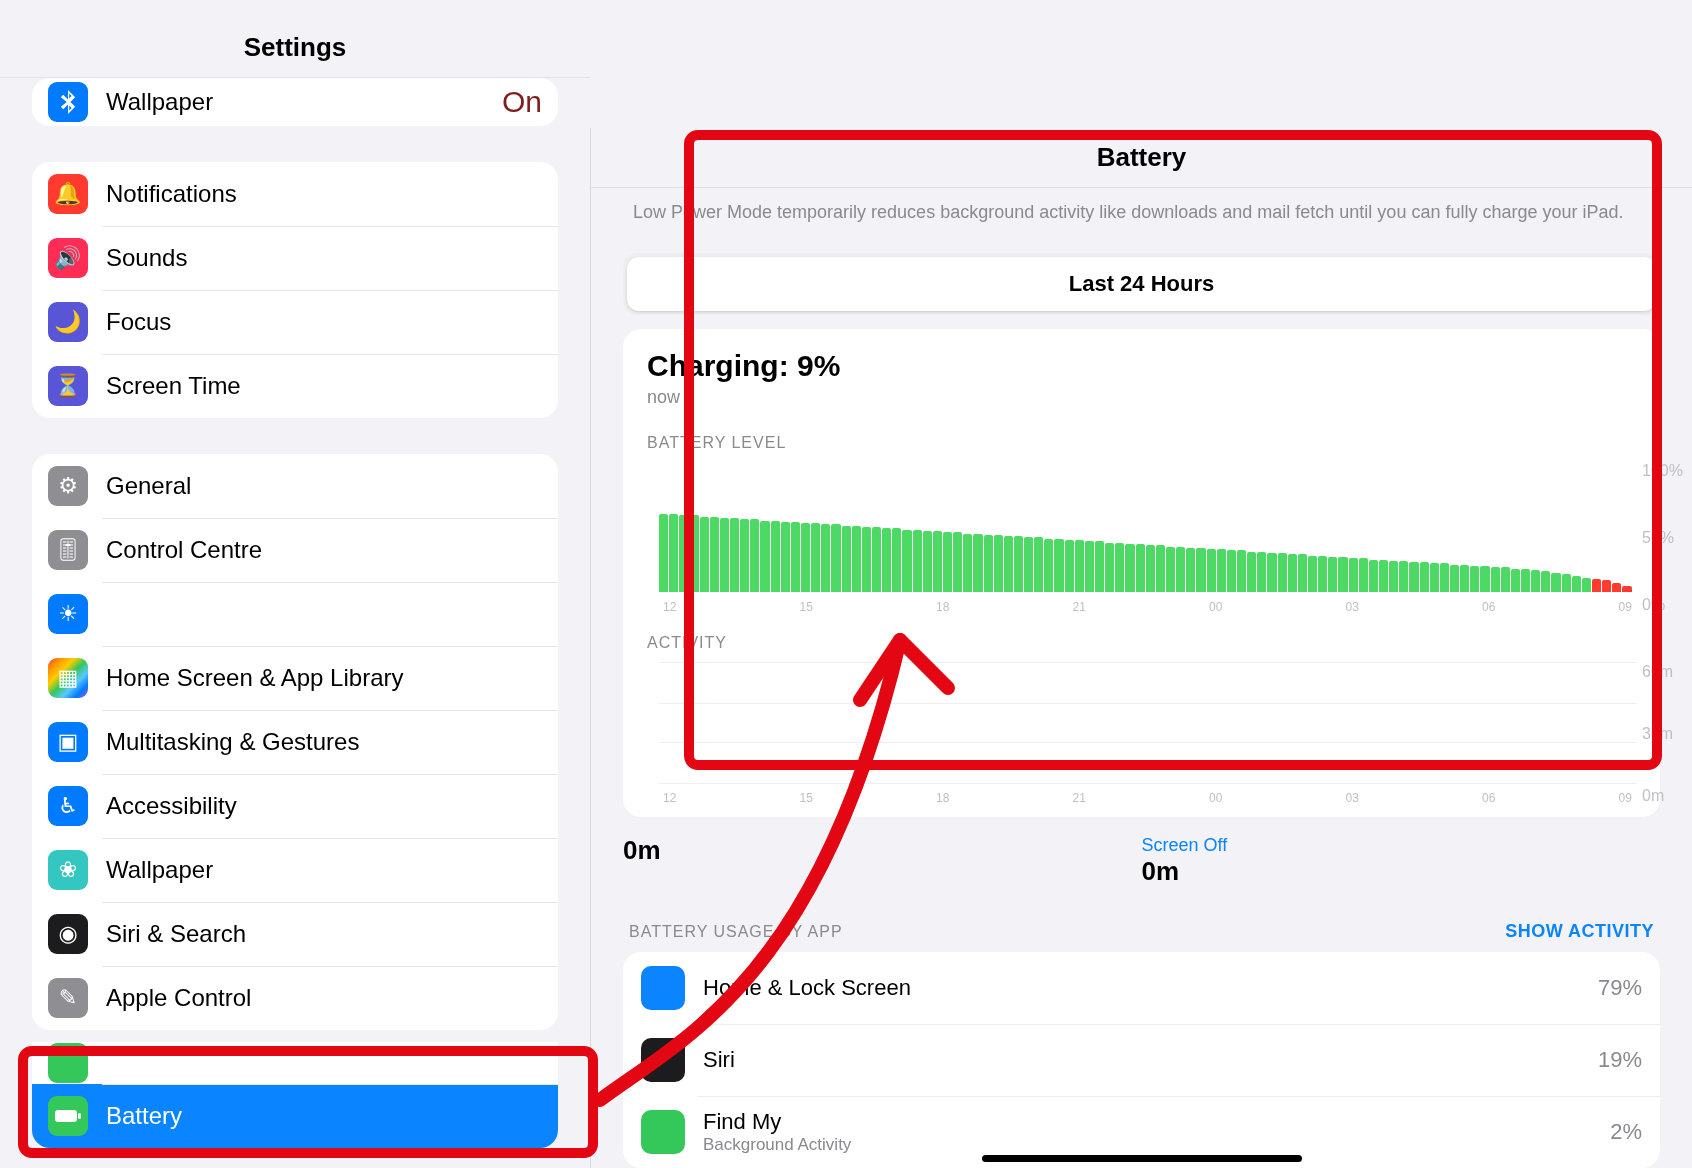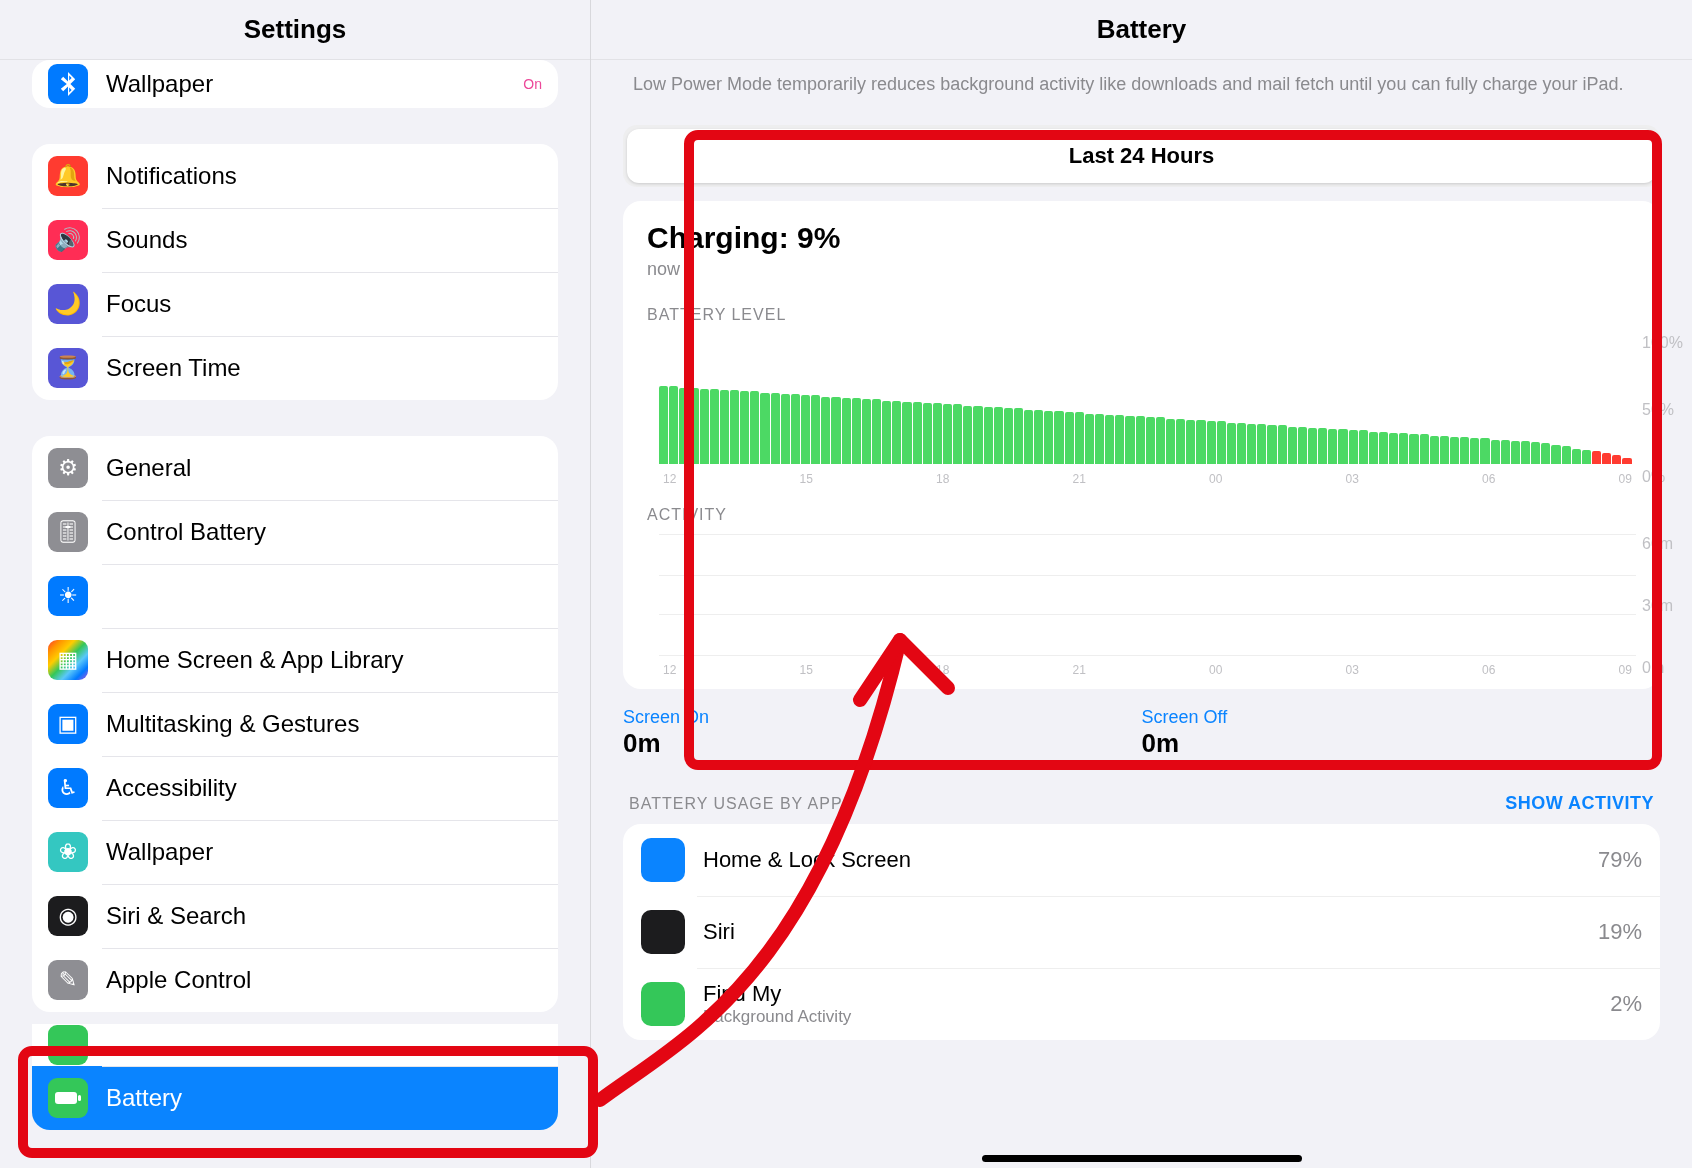--- a/index.html
+++ b/index.html
@@ -1,31 +1,31 @@
 <!DOCTYPE html>
 <html><head>
 <meta charset="utf-8">
 <style>
   * { box-sizing: border-box; margin: 0; padding: 0; }
   html, body { width: 1692px; height: 1168px; font-family: -apple-system, "Helvetica Neue", Arial, sans-serif; background: #f2f2f7; overflow: hidden; }
-  .root { display: flex; width: 100%; height: 100%; }
+  .root { display: flex; width: 100%; height: 100%; align-items: flex-end; }
 
   
   .sidebar { width: 590px; flex: 0 0 590px; background: #f2f2f7; display: flex; flex-direction: column; overflow: hidden; }
   .sidebar-header { height: 60px; display: flex; align-items: center; justify-content: center; border-bottom: 1px solid #e2e2e6; background: #f2f2f7; }
   .sidebar-header h1 { font-size: 26px; font-weight: 700; color: #000; }
   .sidebar-scroll { flex: 1; overflow: hidden; padding: 0 32px 20px 32px; }
 
   .group { background: #fff; border-radius: 18px; margin-top: 36px; overflow: hidden; }
   .group.first { margin-top: 0; }
   .row { display: flex; align-items: center; height: 64px; padding: 0 16px; position: relative; cursor: pointer; }
   .row + .row::before { content: ""; position: absolute; left: 70px; right: 0; top: 0; height: 1px; background: #e5e5ea; }
   .row .icon { width: 40px; height: 40px; border-radius: 9px; flex: 0 0 40px; display: flex; align-items: center; justify-content: center; margin-right: 18px; font-size: 22px; color: #fff; }
   .row .label { font-size: 24px; color: #000; flex: 1; }
-  .row .value { font-size: 14px; color: #ec4899; }
+  .row .value { font-size: 30px; color: #7f1d1d; }
   .row.selected { background: #0a84ff; }
   .row.selected .label { color: #fff; }
   .row.cut { height: 42px; }
   .row.cut .label { color:#000; opacity:.1; }
 
   
   .ic-blue    { background:#007aff; }
   .ic-red     { background:#ff3b30; }
   .ic-pink    { background:#ff2d55; }
   .ic-indigo  { background:#5856d6; }
@@ -129,21 +129,21 @@
                  <span class="label">Screen Time</span>
           </div>
         </div>
       <div class="group" id="group-c">
           <div class="row">
             <span class="icon ic-gray">⚙︎</span>
                  <span class="label">General</span>
           </div>
           <div class="row">
             <span class="icon ic-gray">🎚</span>
-                 <span class="label">Control Battery</span>
+                 <span class="label">Control Centre</span>
           </div>
           <div class="row">
             <span class="icon ic-blue">☀︎</span>
           </div>
           <div class="row">
             <span class="icon ic-grad">▦</span>
                  <span class="label">Home Screen &amp; App Library</span>
           </div>
           <div class="row">
             <span class="icon ic-blue">▣</span>
@@ -338,21 +338,20 @@
               <span>00</span>
               <span>03</span>
               <span>06</span>
               <span>09</span>
             </div>
         </div>
       </div>
 
       <div class="summary">
         <div class="col">
-          <div class="h">Screen On</div>
           <div class="v">0m</div>
         </div>
         <div class="col">
           <div class="h">Screen Off</div>
           <div class="v">0m</div>
         </div>
       </div>
 
       <div class="usage-head">
         <span class="t">BATTERY USAGE BY APP</span>

